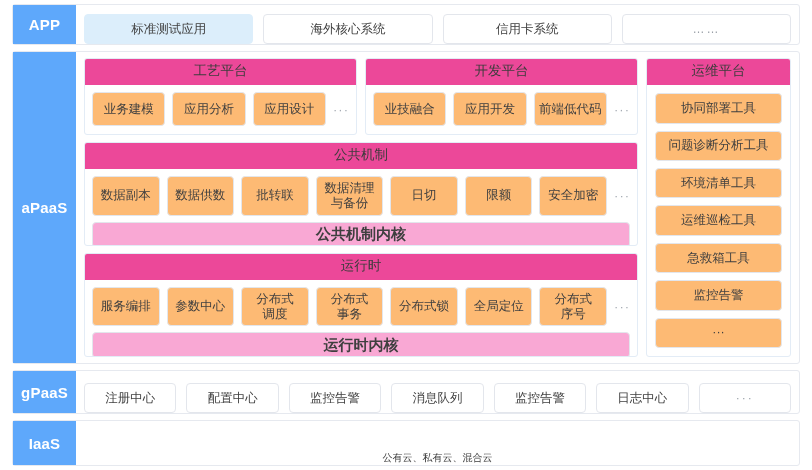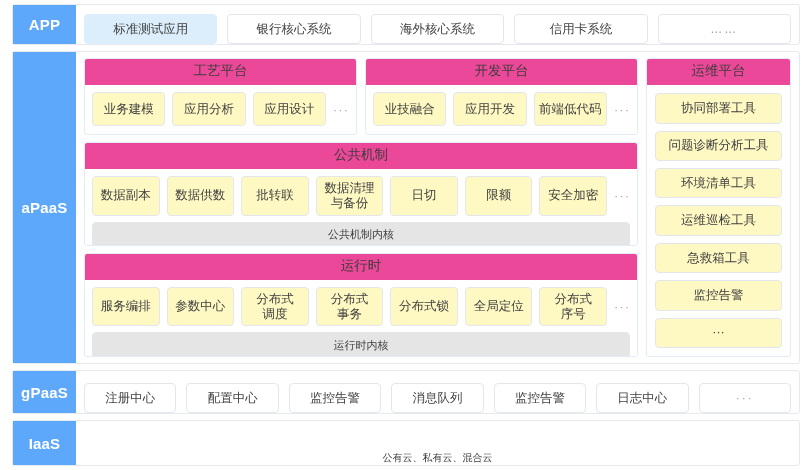--- a/index.html
+++ b/index.html
@@ -143,21 +143,21 @@
   .chip-row {
     display: flex;
     gap: 7px;
     align-items: stretch;
   }
   .chip-row > .mchip { flex: 1 1 0; min-width: 0; }
 
   .mchip {
     border: 1px solid #e3e6ec;
     border-radius: 4px;
-    background: #fef9c3;
+    background: #fdba74;
     display: flex;
     align-items: center;
     justify-content: center;
     text-align: center;
     font-size: 12.5px;
     color: #3f3f3f;
     line-height: 1.18;
     padding: 4px 2px;
     min-height: 34px;
     box-sizing: border-box;
@@ -170,28 +170,29 @@
     justify-content: center;
     color: #a5abb3;
     font-size: 13px;
     letter-spacing: 1px;
     user-select: none;
   }
 
   .kernel-bar {
     border: 1px solid #e3e6ec;
     border-radius: 4px;
-    background: #e5e5e5;
-    display: flex;
-    align-items: center;
-    justify-content: center;
-    font-size: 11px;
+    background: #f9a8d4;
+    display: flex;
+    align-items: center;
+    justify-content: center;
+    font-size: 15px;
     color: #3f3f3f;
     height: 26px;
     box-sizing: border-box;
+    font-weight: bold;
   }
 
   
   .ops-panel { height: 100%; }
   .ops-panel .panel-body {
     gap: 7px;
     justify-content: flex-start;
     padding: 8px 8px 8px;
   }
   .ops-panel .mchip {
@@ -220,21 +221,20 @@
 </style>
 </head>
 <body>
 
 <div class="page">
 
   <div class="band app-band">
     <div class="band-label">APP</div>
     <div class="band-body" id="app-items">
         <div class="chip selected">标准测试应用</div>
-        <div class="chip">银行核心系统</div>
         <div class="chip">海外核心系统</div>
         <div class="chip">信用卡系统</div>
         <div class="chip dots">……</div>
       </div>
   </div>
 
   <div class="band apaas-band">
     <div class="band-label">aPaaS</div>
     <div class="band-body">
 

